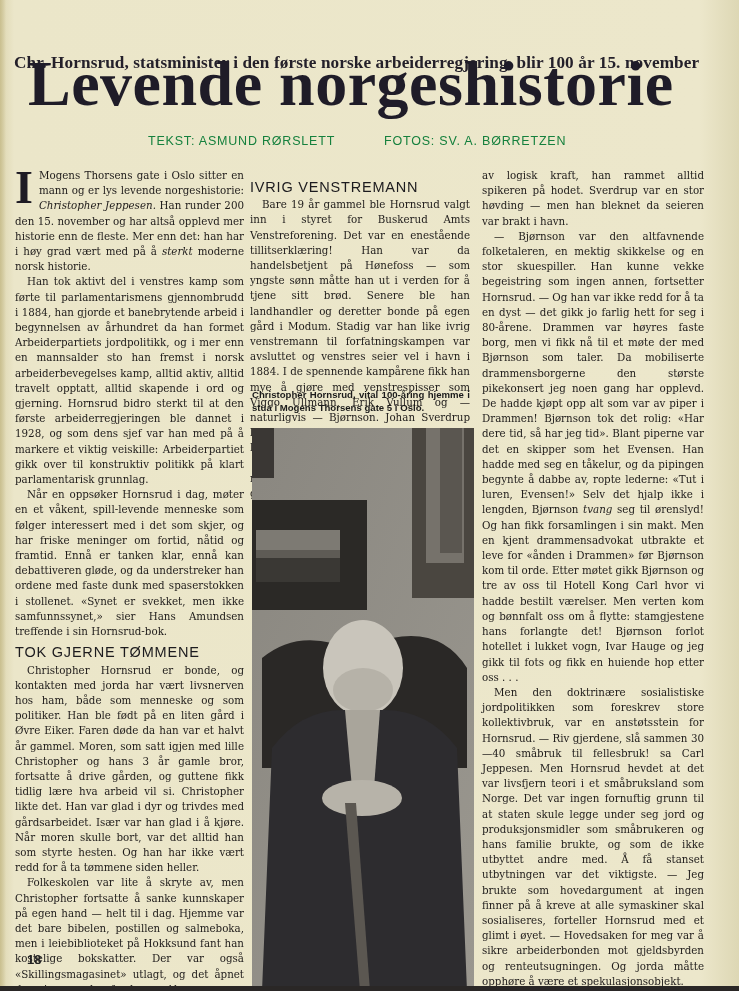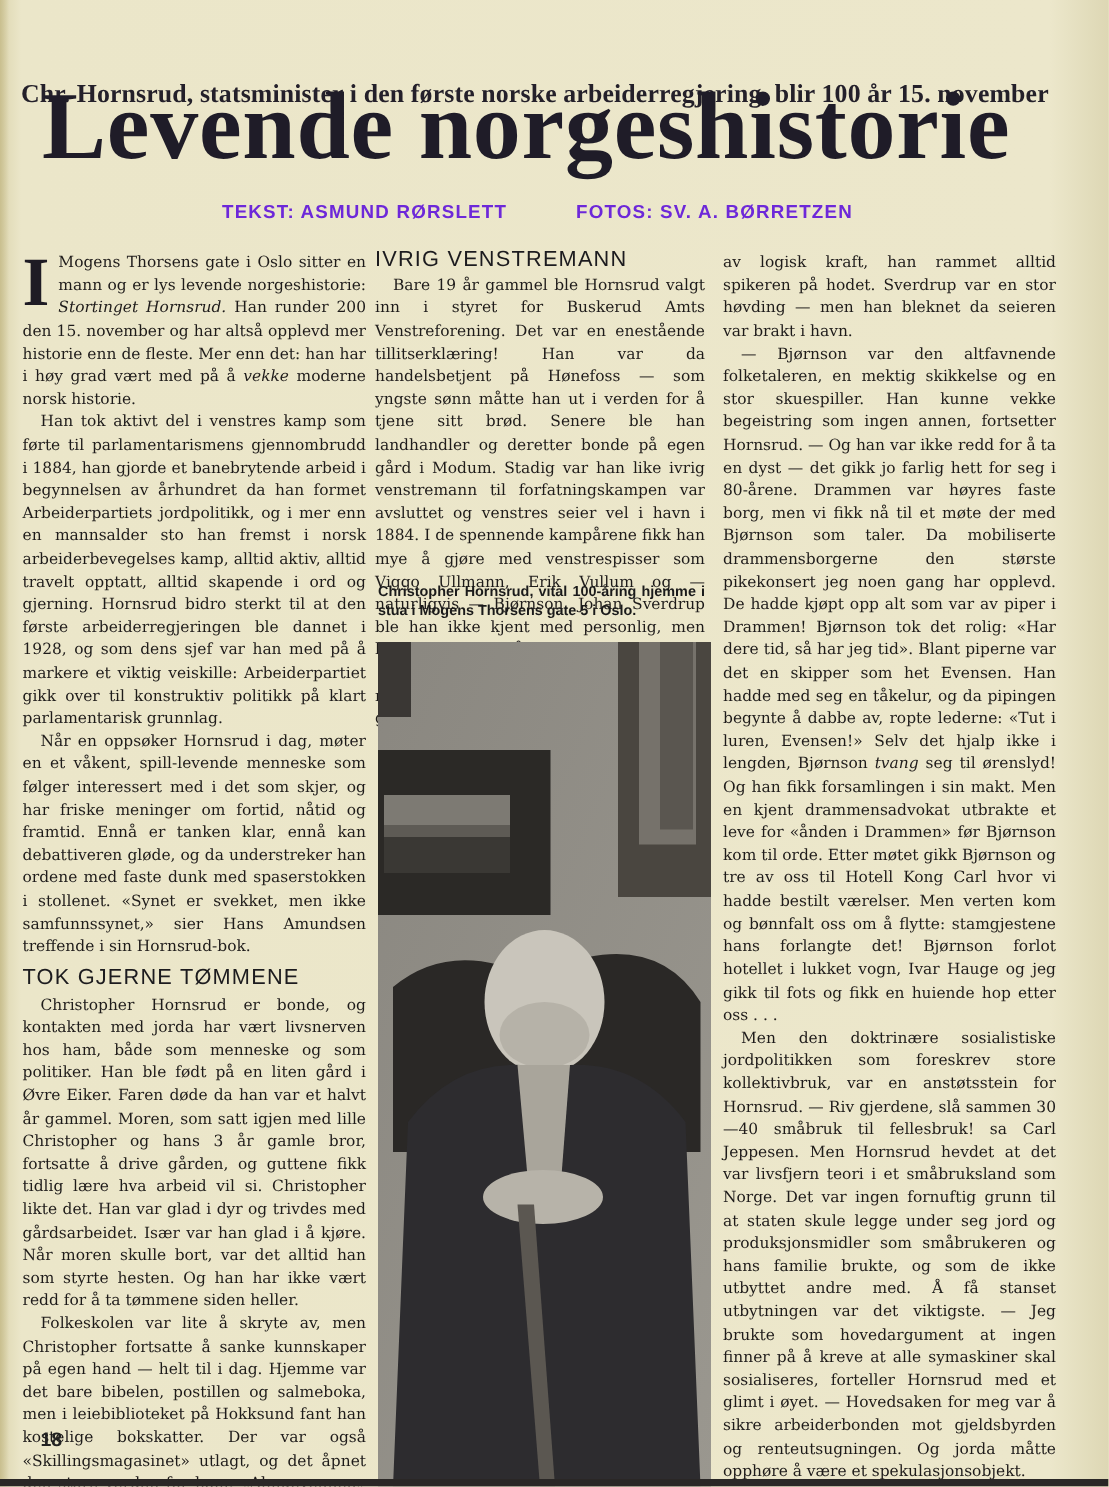--- a/index.html
+++ b/index.html
@@ -16,21 +16,21 @@
       font-family: "Liberation Serif", serif; font-weight: bold;
       font-size: 17.2px; letter-spacing: 0.1px; white-space: nowrap; color: #24202a; margin-top: 46px;
     }
     .headline {
       position: absolute; left: 28px; top: 44px; width: 715px;
       font-family: "Liberation Serif", serif; font-weight: bold;
       font-size: 64px; line-height: 80px; letter-spacing: 0.5px; white-space: nowrap; color: #1f1c28;
     }
     .credits {
       position: absolute; top: 134px; font-family: "Liberation Sans", sans-serif;
-      font-size: 12.5px; font-weight: bold; letter-spacing: 0.8px; color: #6d28d9; text-align: center;
+      font-size: 12.5px; font-weight: normal; letter-spacing: 0.8px; color: #15803d; text-align: center;
     }
     .col {
       position: absolute; font-size: 10.3px; line-height: 15.2px; text-align: justify;
       hyphens: manual;
     }
     .col p { margin: 0; text-indent: 12px; }
     .col p.first { text-indent: 0; }
     .col h2 {
       margin: 6px 0 2px 0; font-family: "Liberation Sans", sans-serif;
       font-size: 14.5px; font-weight: normal; letter-spacing: 0.8px; color: #1c1b1e; text-indent: 0;
@@ -65,31 +65,31 @@
 
 <div class="edge-left"></div>
 
 <div class="kicker">Chr. Hornsrud, statsminister i den første norske arbeiderregjering, blir 100 år 15. november</div>
 <div class="headline">Levende norgeshistorie</div>
 <div class="credits" style="left:148px">TEKST: ASMUND RØRSLETT</div>
 <div class="credits" style="left:384px">FOTOS: SV. A. BØRRETZEN</div>
 
 <div class="col" style="left:15px; top:168px; width:229px;">
   <p class="first">
-    <span class="dropcap">I</span><span>Mogens Thorsens gate i Oslo sitter en mann og er lys levende norgeshistorie: </span><i>Stortinget Hornsrud.</i><span> Han runder 200 den 15. november og har altså opplevd mer historie enn de fleste. Mer enn det: han har i høy grad vært med på å </span><i>vekke</i><span> moderne norsk historie.</span>
+    <span class="dropcap">I</span><span>Mogens Thorsens gate i Oslo sitter en mann og er lys levende norgeshistorie: </span><i>Christopher Jeppesen.</i><span> Han runder 200 den 15. november og har altså opplevd mer historie enn de fleste. Mer enn det: han har i høy grad vært med på å </span><i>sterkt</i><span> moderne norsk historie.</span>
   </p>
   <p>Han tok aktivt del i venstres kamp som førte til parlamentarismens gjennombrudd i 1884, han gjorde et banebrytende arbeid i begynnelsen av århundret da han formet Arbeiderpartiets jordpolitikk, og i mer enn en mannsalder sto han fremst i norsk arbeiderbevegelses kamp, alltid aktiv, alltid travelt opptatt, alltid skapende i ord og gjerning. Hornsrud bidro sterkt til at den første arbeiderregjeringen ble dannet i 1928, og som dens sjef var han med på å markere et viktig veiskille: Arbeiderpartiet gikk over til konstruktiv politikk på klart parlamentarisk grunnlag.</p>
   <p>Når en oppsøker Hornsrud i dag, møter en et våkent, spill-levende menneske som følger interessert med i det som skjer, og har friske meninger om fortid, nåtid og framtid. Ennå er tanken klar, ennå kan debattiveren gløde, og da understreker han ordene med faste dunk med spaserstokken i stollenet. «Synet er svekket, men ikke samfunnssynet,» sier Hans Amundsen treffende i sin Hornsrud-bok.</p>
   <h2>TOK GJERNE TØMMENE</h2>
   <p>Christopher Hornsrud er bonde, og kontakten med jorda har vært livsnerven hos ham, både som menneske og som politiker. Han ble født på en liten gård i Øvre Eiker. Faren døde da han var et halvt år gammel. Moren, som satt igjen med lille Christopher og hans 3 år gamle bror, fortsatte å drive gården, og guttene fikk tidlig lære hva arbeid vil si. Christopher likte det. Han var glad i dyr og trivdes med gårdsarbeidet. Især var han glad i å kjøre. Når moren skulle bort, var det alltid han som styrte hesten. Og han har ikke vært redd for å ta tømmene siden heller.</p>
   <p>Folkeskolen var lite å skryte av, men Christopher fortsatte å sanke kunnskaper på egen hand — helt til i dag. Hjemme var det bare bibelen, postillen og salmeboka, men i leiebiblioteket på Hokksund fant han kostelige bokskatter. Der var også «Skillingsmagasinet» utlagt, og det åpnet den store verden for ham. «Almuevennen» slukte han også med begjærlighet — og ble venstremann på sin hals.</p>
 
 </div>
 
-<div class="col" style="left:250px; top:166px; width:220px;">
+<div class="col" style="left:250px; top:180px; width:220px;">
   <h2 style="margin-top:0">IVRIG VENSTREMANN</h2>
   <p>Bare 19 år gammel ble Hornsrud valgt inn i styret for Buskerud Amts Venstreforening. Det var en enestående tillitserklæring! Han var da handelsbetjent på Hønefoss — som yngste sønn måtte han ut i verden for å tjene sitt brød. Senere ble han landhandler og deretter bonde på egen gård i Modum. Stadig var han like ivrig venstremann til forfatningskampen var avsluttet og venstres seier vel i havn i 1884. I de spennende kampårene fikk han mye å gjøre med venstrespisser som Viggo Ullmann, Erik Vullum og — naturligvis — Bjørnson. Johan Sverdrup ble han ikke kjent med personlig, men hørte ham gang på gang i Stortinget.</p>
   <p>— Johan Sverdrup var en taler etter mitt hjerte, sier Hornsrud. — Talene hans glødet</p>
 </div>
 <div class="caption">Christopher Hornsrud, vital 100-åring hjemme i stua i Mogens Thorsens gate 5 i Oslo.</div>
 
 <div class="photo">
   <svg width="222" height="563" viewBox="0 0 222 563">
     <defs>
       <linearGradient id="wall" x1="0" y1="0" x2="1" y2="1">

